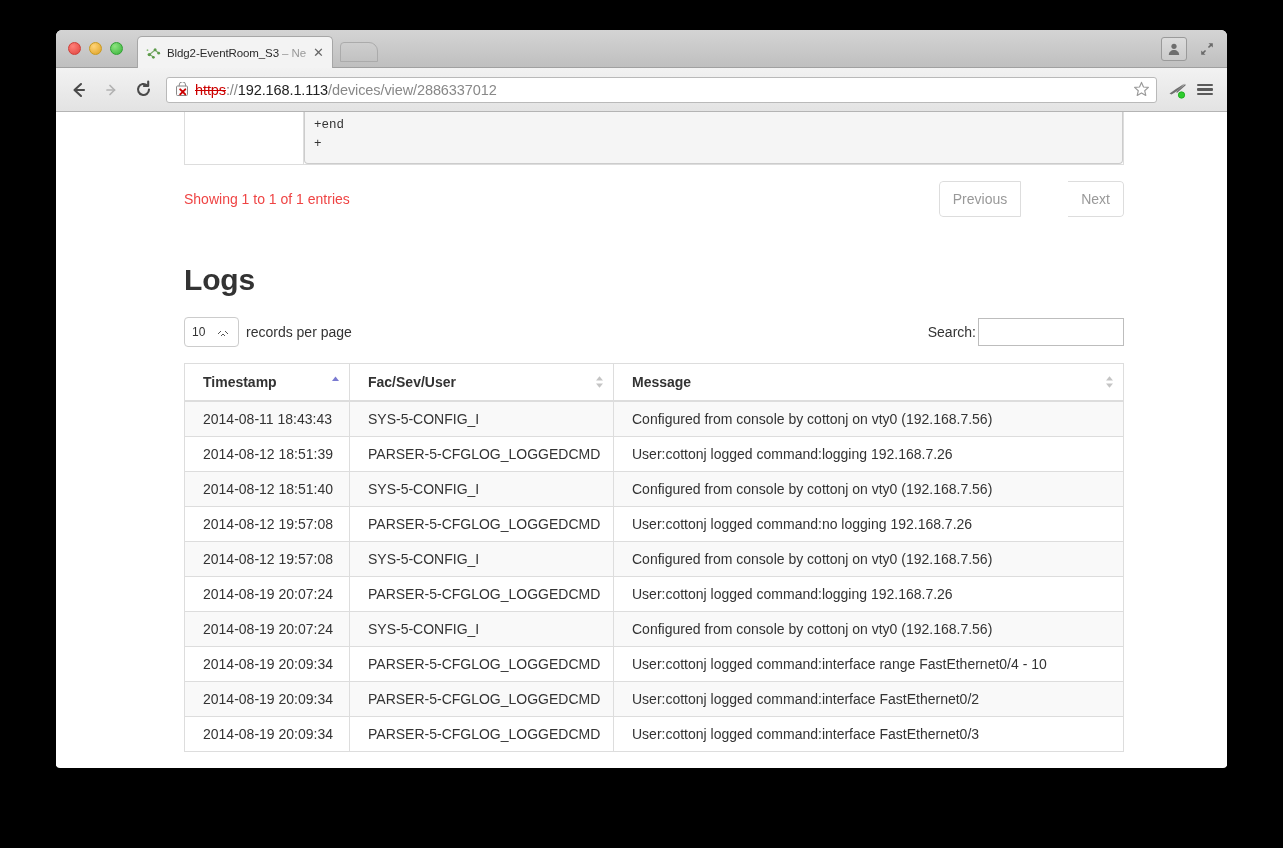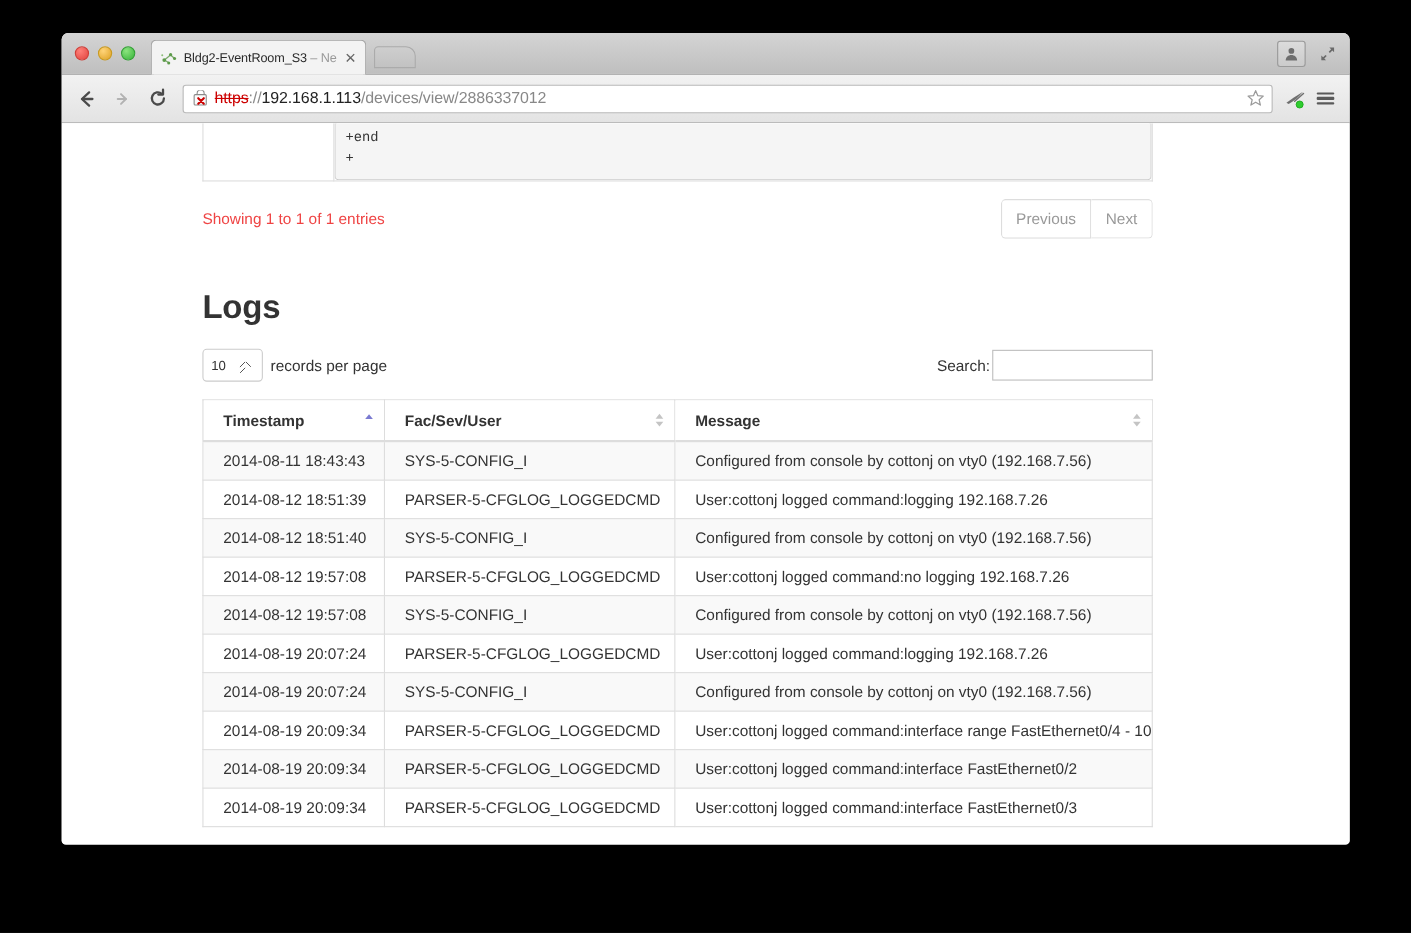--- a/index.html
+++ b/index.html
@@ -120,21 +120,21 @@
 
   
   #page {
     position: relative;
     height: 654px;
     background: #ffffff;
     overflow: hidden;
   }
   #content {
     position: absolute;
-    left: 128px; top: 0; width: 864px;
+    left: 128px; top: 0; width: 940px;
   }
 
   
   #config-table {
     width: 100%;
     border-collapse: collapse;
     table-layout: fixed;
   }
   #config-table td {
     border: 1px solid #dddddd;
@@ -163,20 +163,21 @@
     display: flex; align-items: center; justify-content: space-between;
     padding: 16px 0 0 0;
   }
   .dt-info {
     font-size: 14px; color: #ef4444;
   }
   .pagination {
     display: flex;
     border-radius: 4px;
     overflow: hidden;
+    gap: 47px;
   }
   .page-btn {
     font-size: 14px;
     padding: 7px 13px;
     border: 1px solid #dddddd;
     background: #ffffff;
     color: #428bca;
     line-height: 20px;
   }
   .page-btn + .page-btn { border-left: none; }

